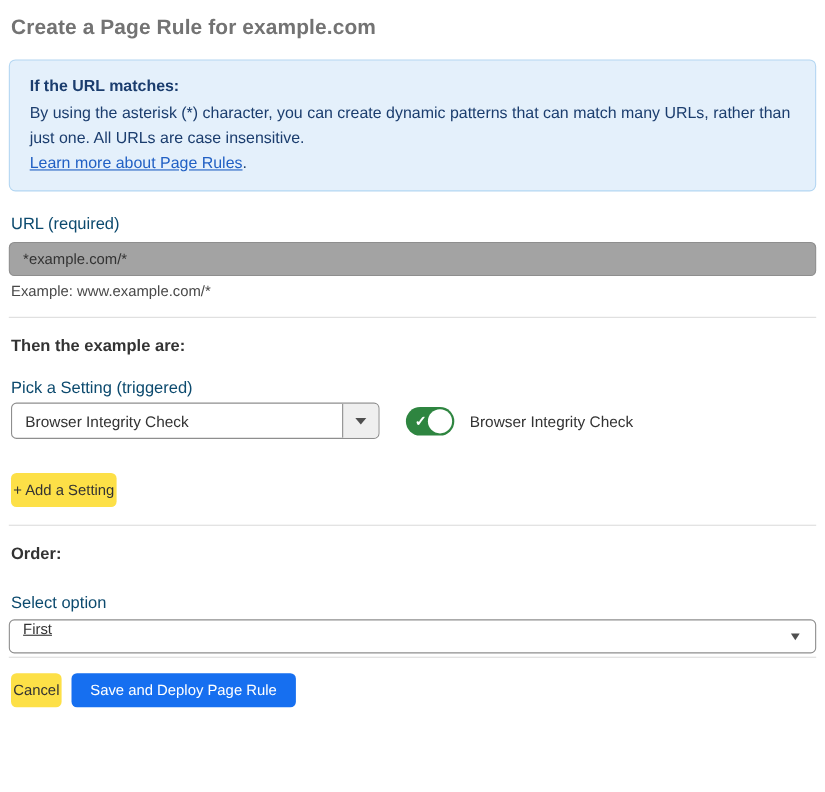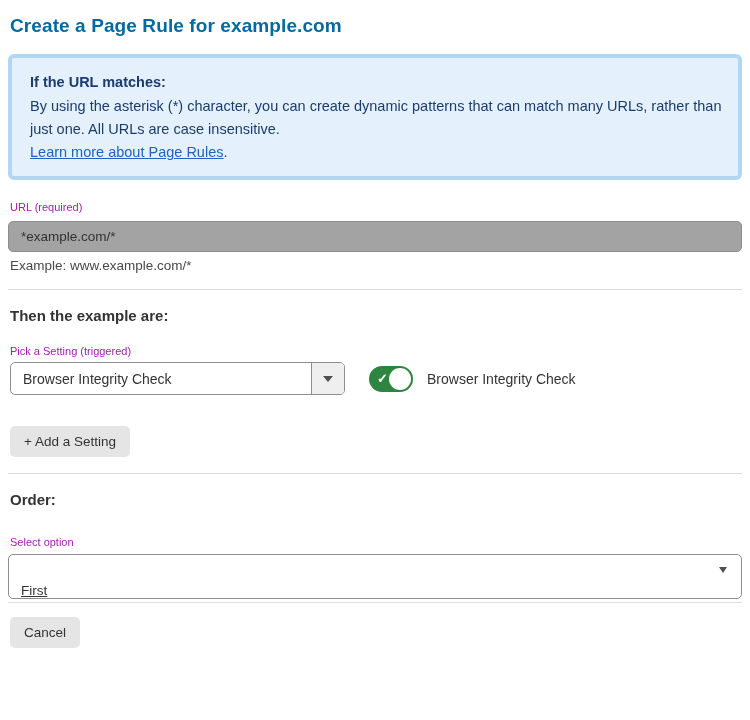--- a/index.html
+++ b/index.html
@@ -7,50 +7,50 @@
   body {
     font-family: "Liberation Sans", sans-serif;
     color: #333333;
     overflow: hidden;
   }
   .wrap { padding: 0 8px; }
 
   .page-title {
     font-size: 19px;
     font-weight: bold;
-    color: #0369a1;
+    color: #737373;
     margin: 15px 2px 16px 2px;
     letter-spacing: 0.1px;
   }
 
   
   .info-box {
     margin-top: 17px;
     background: #e4f0fb;
-    border: 4px solid #15803d;
+    border: 1px solid #15803d;
     border-radius: 6px;
     padding: 13px 0 12px 18px;
     color: #1b3d6e;
     font-size: 14.5px;
     line-height: 23px;
   }
   .info-heading { font-weight: bold; }
   .info-body { margin-top: 1px; }
   .info-link-line { }
   .info-link {
     color: #2160c4;
     text-decoration: underline;
     cursor: pointer;
   }
   .info-link-suffix { color: #1b3d6e; }
 
   .field-label {
     margin: 21px 2px 0 2px;
-    font-size: 11px;
-    color: #a21caf;
+    font-size: 15px;
+    color: #0c4a6e;
   }
 
   .text-input {
     display: block;
     width: 100%;
     height: 31px;
     margin-top: 8px;
     border: 1px solid #8e8e8e;
     border-radius: 5px;
     padding: 0 12px;
@@ -151,40 +151,40 @@
   .toggle-label {
     margin-left: 14px;
     font-size: 14px;
     color: #333333;
   }
 
   .btn {
     display: inline-block;
     border: none;
     border-radius: 5px;
-    background: #e5e5e5;
+    background: #fde047;
     color: #333333;
     font-size: 13.5px;
     font-family: "Liberation Sans", sans-serif;
-    padding: 8px 14px;
+    padding: 8px 2px;
     cursor: pointer;
   }
   .add-setting-btn { margin: 31px 0 0 2px; }
 
   
   .order-select {
     position: relative;
     margin-top: 6px;
     width: 100%;
-    height: 45px;
+    height: 31px;
     border: 1px solid #8e8e8e;
     border-radius: 5px;
     background: #ffffff;
     display: flex;
-    align-items: flex-end;
+    align-items: flex-start;
     padding: 0 12px;
     font-size: 13.5px;
     color: #333333;
     cursor: pointer;
     text-decoration: underline;
   }
   .order-select .tri-down {
     position: absolute;
     right: 14px;
     top: 12px;
@@ -262,15 +262,16 @@
   <div class="order-select">
     <span>First</span>
     <span class="tri-down"></span>
   </div>
 
 
   <hr class="divider order-help-divider">
 
   <div class="footer">
     <button class="btn">Cancel</button>
+    <button class="btn btn-primary" style="background: rgb(22, 111, 240);">Save and Deploy Page Rule</button>
   </div>
 
 </div>
 
 </body></html>

